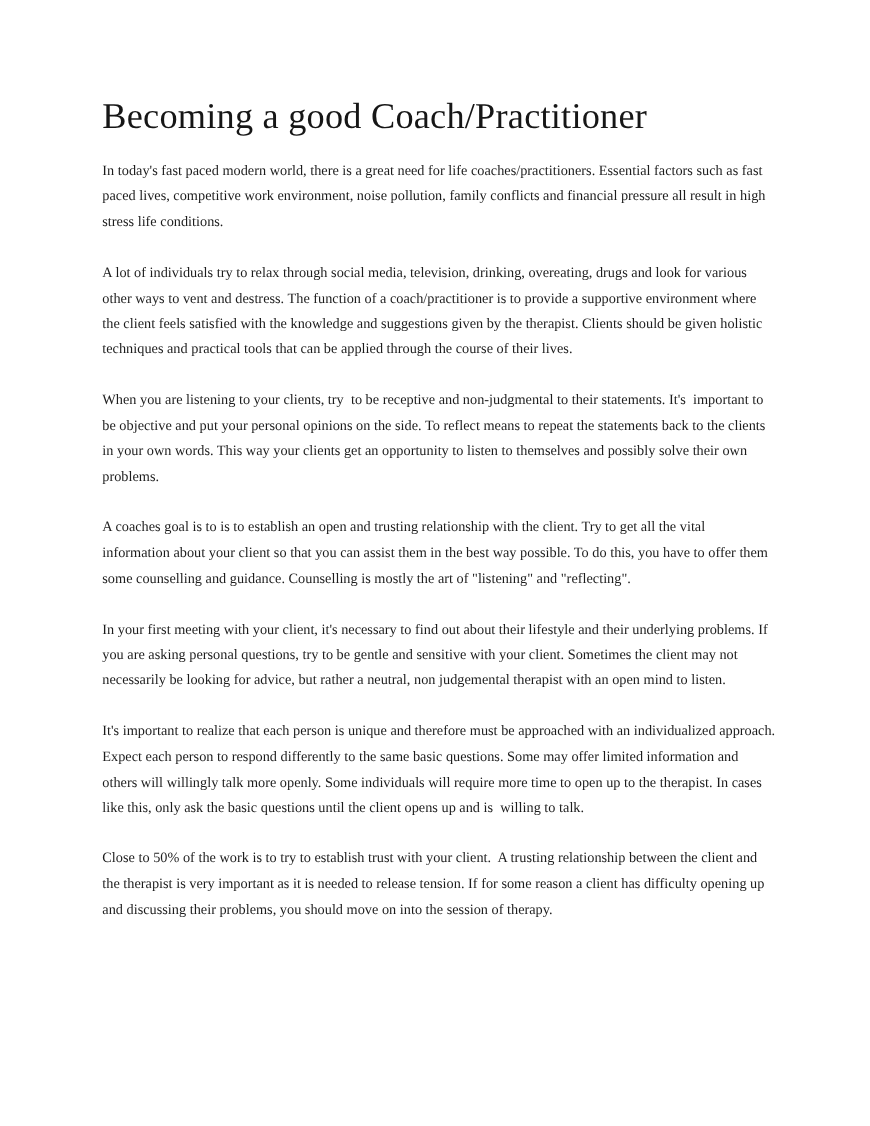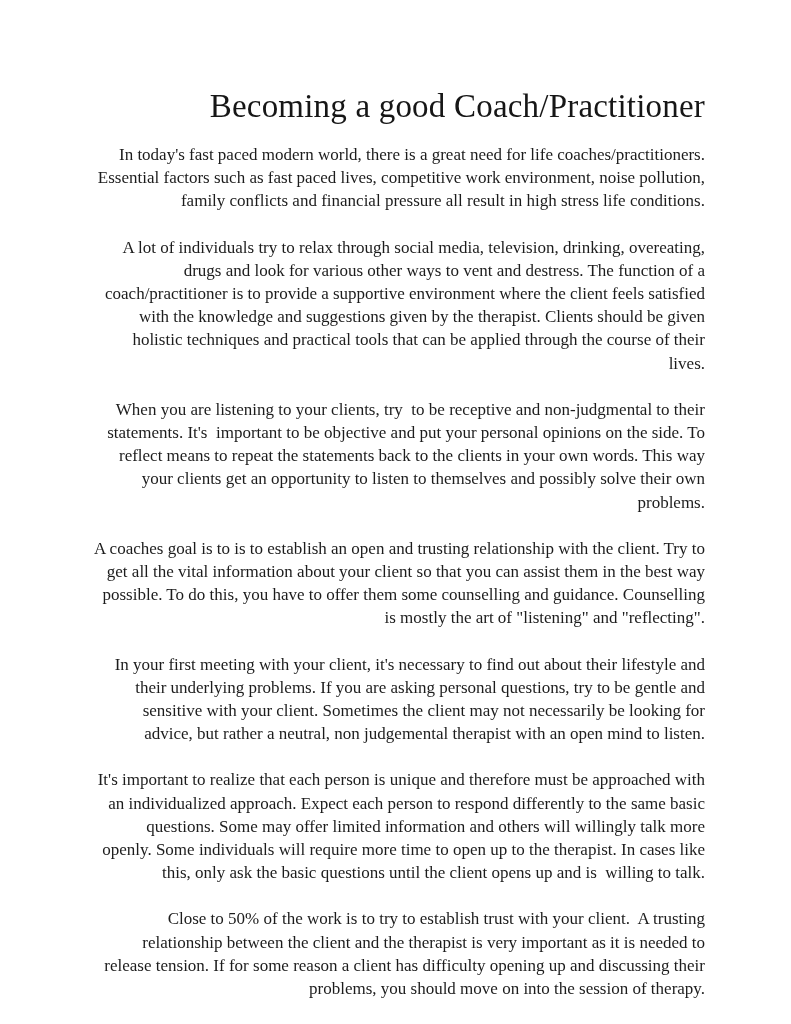--- a/index.html
+++ b/index.html
@@ -9,38 +9,37 @@
   }
   .page {
     position: relative;
     width: 763px;
     height: 1024px;
     background: #ffffff;
     font-family: "Liberation Serif", serif;
     color: #1c1c1c;
     overflow: hidden;
     box-sizing: border-box;
-    text-align: right;
   }
   .content {
     position: absolute;
     top: 88px;
     left: 93px;
     width: 612px;
   }
   h1.doc-title {
     font-size: 33px;
     font-weight: 400;
     letter-spacing: 0.2px;
     margin: 0 0 17px 0;
     line-height: 1.15;
     color: #161616;
   }
   p.doc-paragraph {
-    font-size: 17px;
+    font-size: 13px;
     line-height: 23.2px;
     margin: 0 0 23px 0;
     white-space: pre-wrap;
     color: #1c1c1c;
   }
 </style>
 </head>
 <body>
 
 <div class="page">

